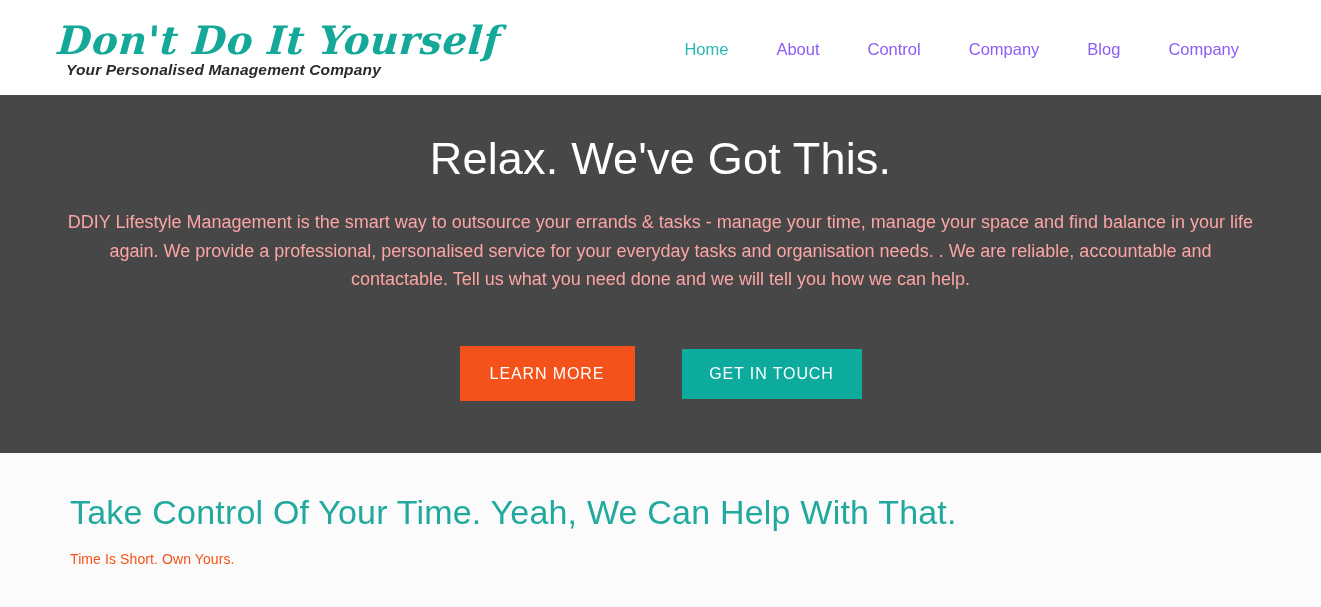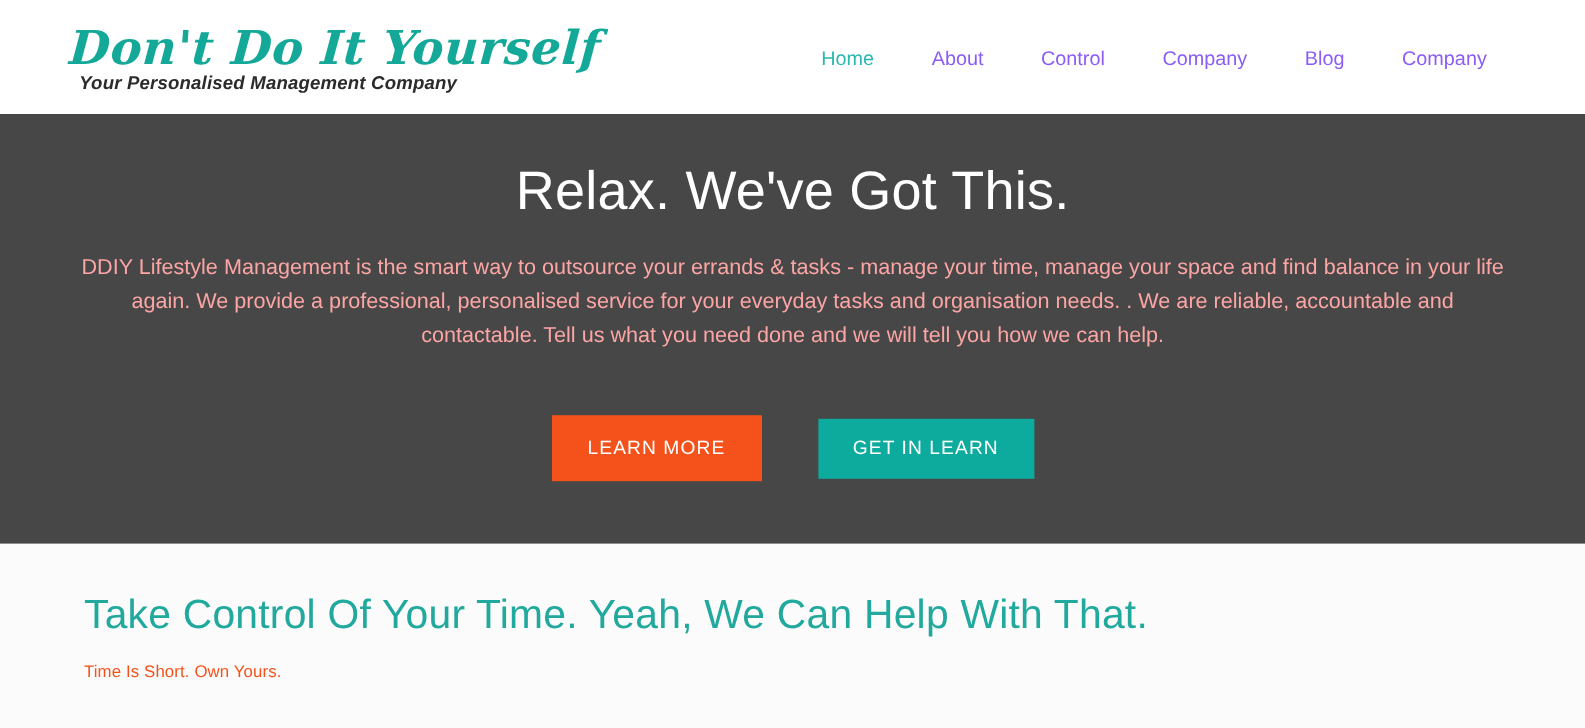--- a/index.html
+++ b/index.html
@@ -193,21 +193,21 @@
   </header>
 
   <section class="hero">
 
     <h1 class="hero-title">Relax. We've Got This.</h1>
 
     <p class="hero-copy">DDIY Lifestyle Management is the smart way to outsource your errands &amp; tasks - manage your time, manage your space and find balance in your life again. We provide a professional, personalised service for your everyday tasks and organisation needs. . We are reliable, accountable and contactable. Tell us what you need done and we will tell you how we can help.</p>
 
     <div class="hero-actions">
       <a class="btn btn-learn" href="#">LEARN MORE</a>
-      <a class="btn btn-touch" href="#">GET IN LEARN</a>
+      <a class="btn btn-touch" href="#">GET IN TOUCH</a>
     </div>
 
   </section>
 
   <section class="section-intro">
     <h2 class="section-heading">Take Control Of Your Time. Yeah, We Can Help With That.</h2>
     <p class="section-subheading">Time Is Short. Own Yours.</p>
   </section>
 
 </div>

